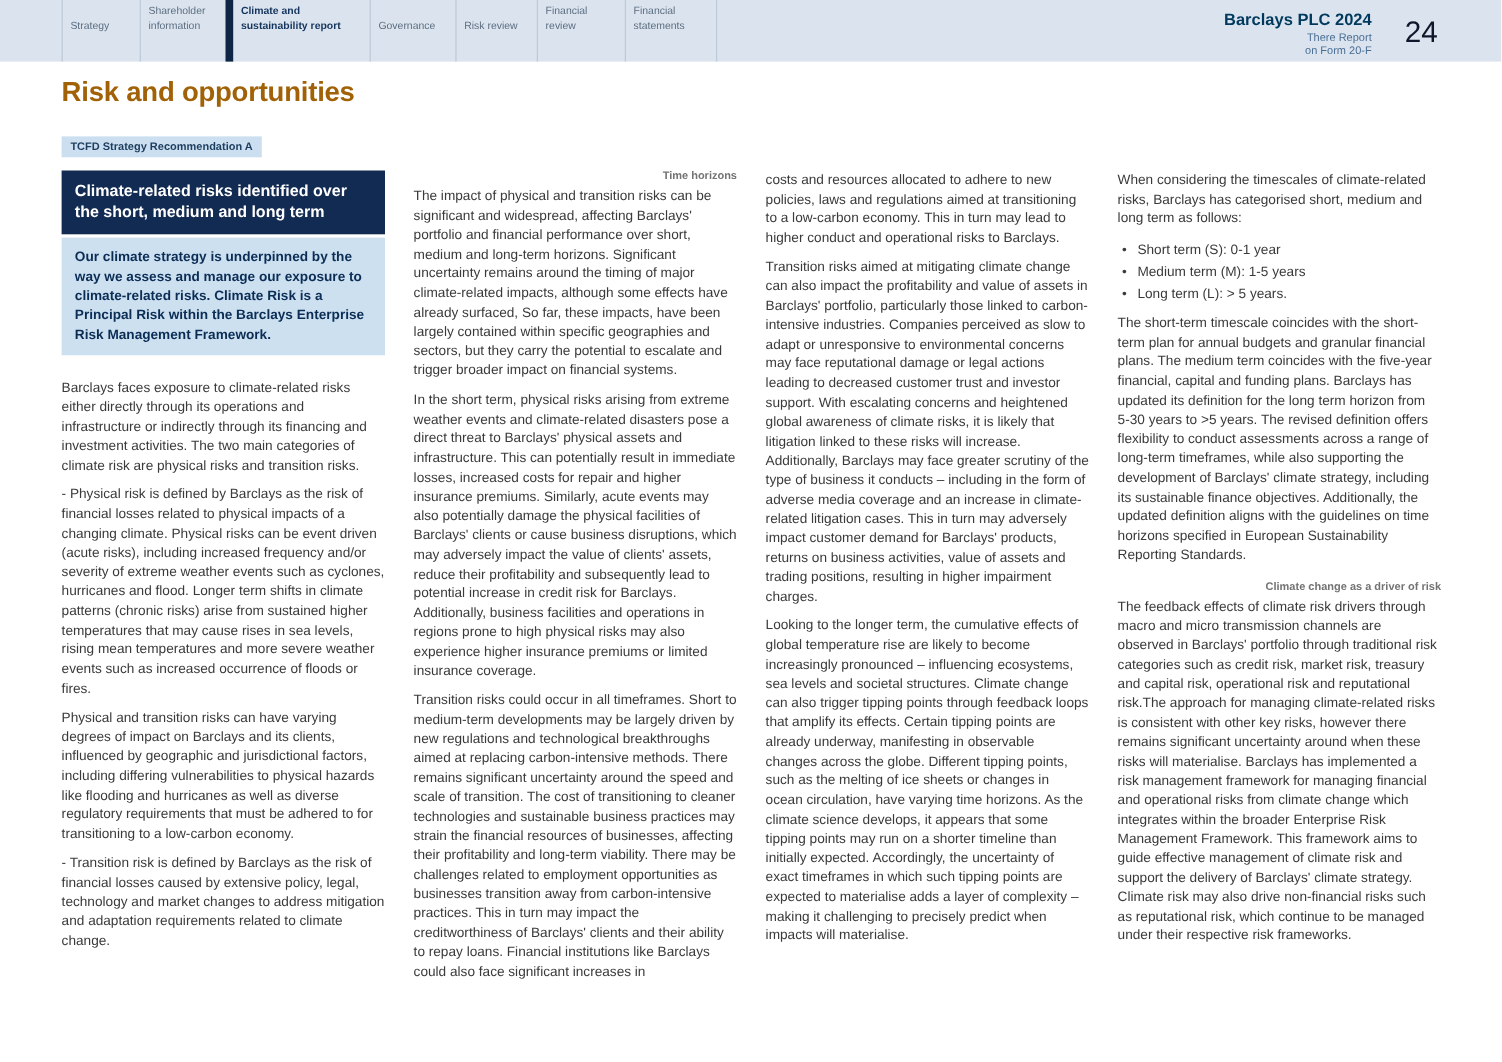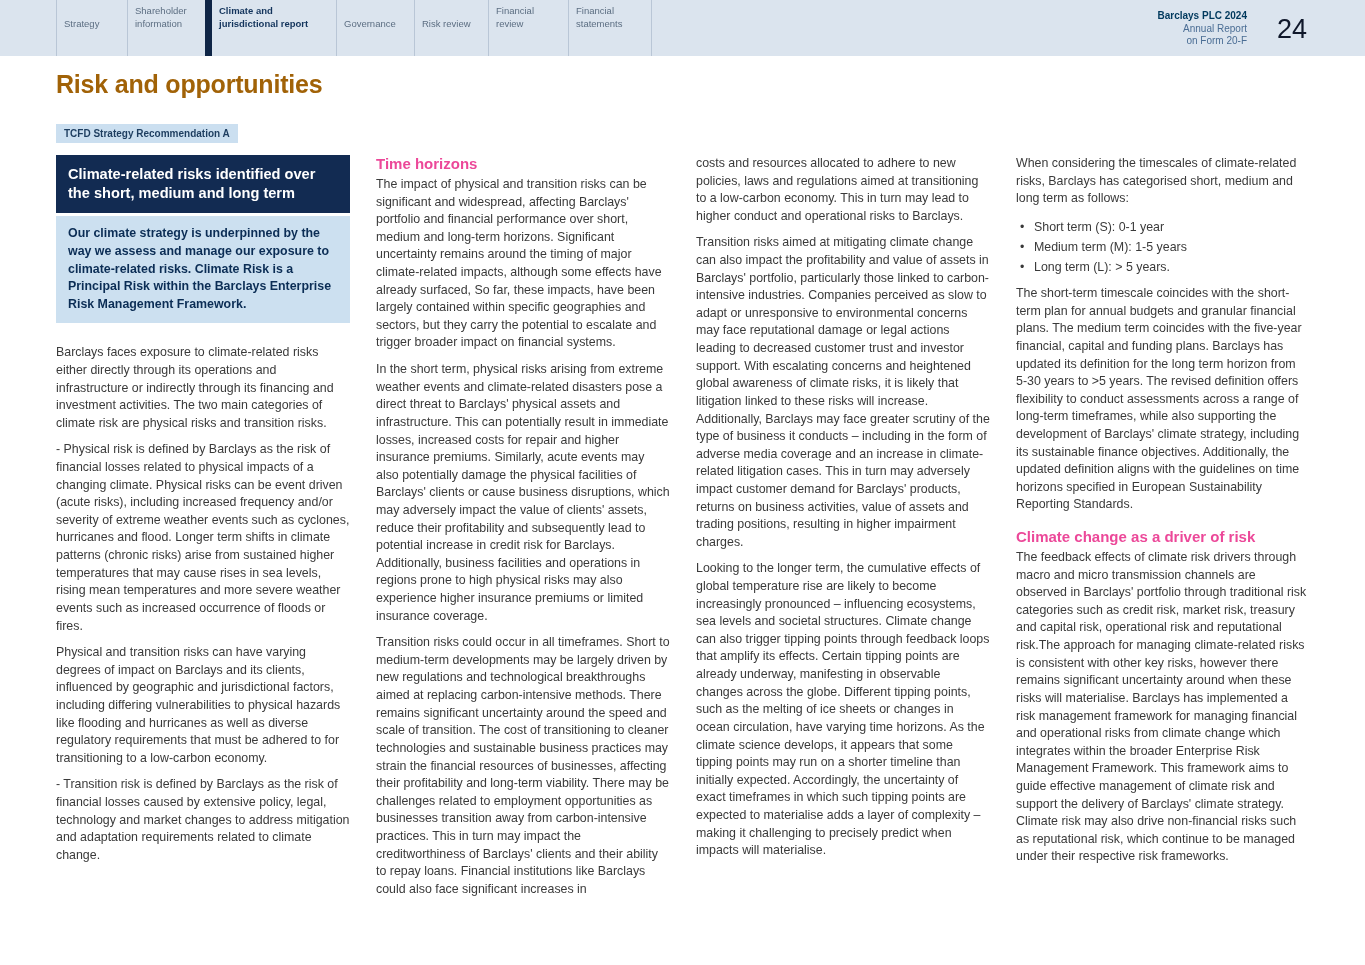--- a/index.html
+++ b/index.html
@@ -45,21 +45,21 @@
     border-left: 7px solid #0f2546;
     color: #13345c;
     font-weight: bold;
   }
   .report-meta {
     position: absolute;
     right: 118px; top: 10px;
     text-align: right;
     line-height: 1.25;
   }
-  .meta-title { font-size: 10px; font-weight: bold; color: #00395d; }
+  .meta-title { font-size: 15px; font-weight: bold; color: #00395d; }
   .meta-sub   { font-size: 10px; color: #4a6d94; }
   .page-number {
     position: absolute;
     right: 58px; top: 14px;
     font-size: 27px;
     color: #0f172a;
   }
 
   
   .content { padding: 14px 55px 0 56px; }
@@ -105,24 +105,25 @@
     margin-top: 3px;
   }
   .col p {
     font-size: 12.4px;
     line-height: 1.42;
     color: #3a3a3a;
     margin-bottom: 9px;
   }
   .col1-body { margin-top: 21px; }
   .col-heading {
-    font-size: 15px;
-    font-weight: bold;
-    color: #ec4899;
+    font-size: 10px;
+    font-weight: bold;
+    color: #737373;
     margin-bottom: 4px;
+    text-align: right;
   }
   .col-heading.mt { margin-top: 14px; }
 
   ul.terms {
     list-style: none;
     margin: 2px 0 8px 4px;
   }
   ul.terms li {
     display: flex;
     font-size: 12.4px;
@@ -140,38 +141,38 @@
 
 <header class="topbar">
   <nav class="tabs">
     <div class="tab w-strategy">
       <span>Strategy</span>
     </div>
     <div class="tab w-share">
       <span>Shareholder information</span>
     </div>
     <div class="tab w-climate active">
-      <span>Climate and jurisdictional report</span>
+      <span>Climate and sustainability report</span>
     </div>
     <div class="tab w-gov">
       <span>Governance</span>
     </div>
     <div class="tab w-risk">
       <span>Risk review</span>
     </div>
     <div class="tab w-finrev">
       <span>Financial review</span>
     </div>
     <div class="tab w-finstat">
       <span>Financial statements</span>
     </div>
   </nav>
   <div class="report-meta">
     <div class="meta-title">Barclays PLC 2024</div>
-    <div class="meta-sub">Annual Report</div>
+    <div class="meta-sub">There Report</div>
     <div class="meta-sub">on Form 20-F</div>
   </div>
   <div class="page-number">24</div>
 </header>
 
 <main class="content">
   <h1 class="page-title">Risk and opportunities</h1>
   <div class="tag">TCFD Strategy Recommendation A</div>
 
   <div class="cols">

